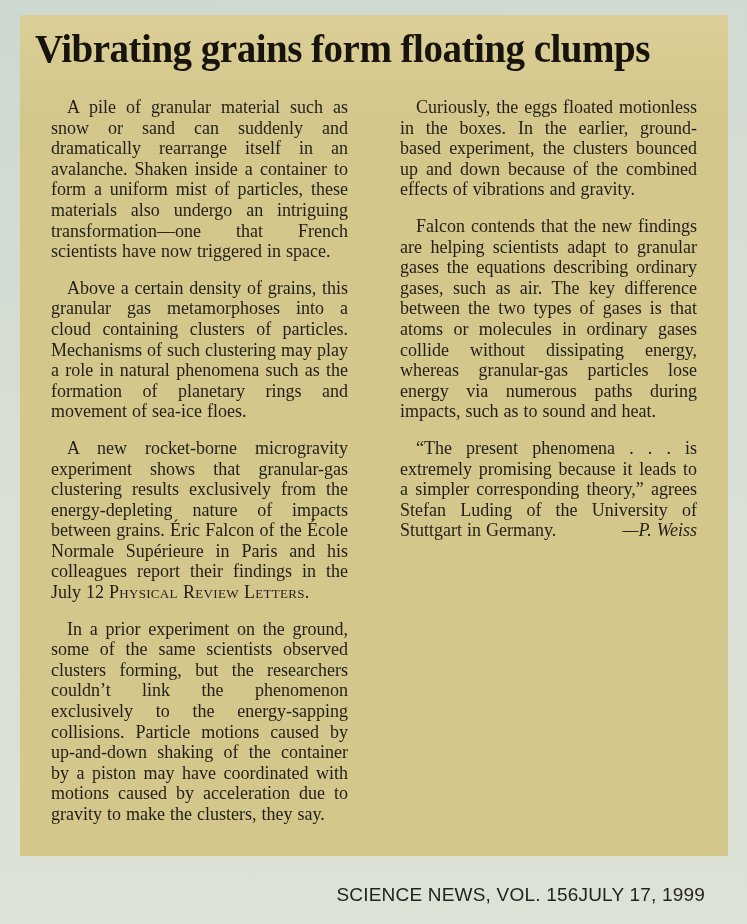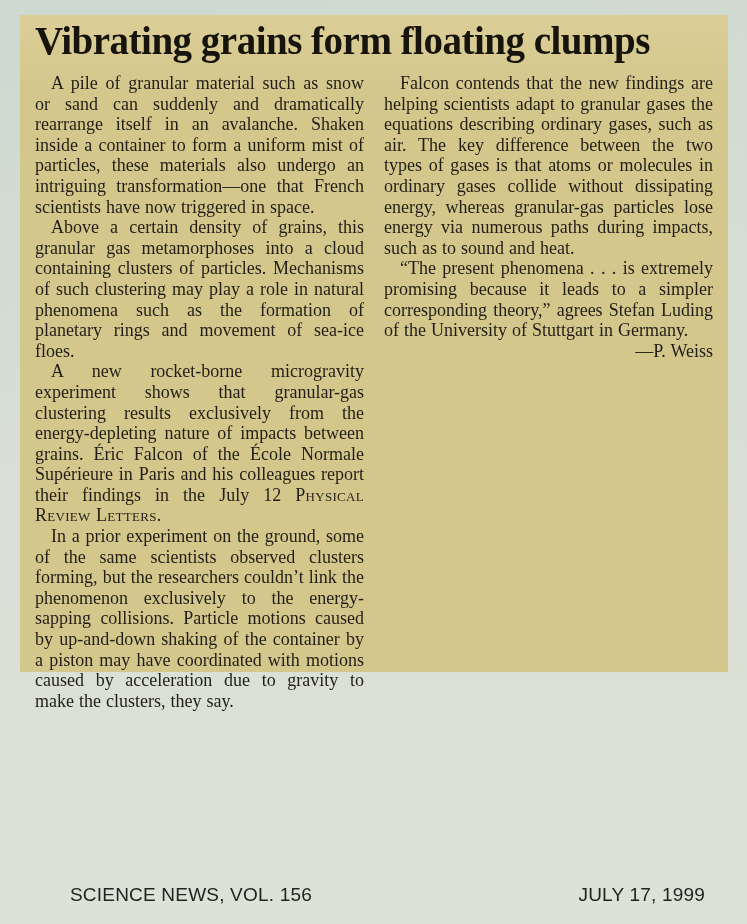--- a/index.html
+++ b/index.html
@@ -15,26 +15,26 @@
       linear-gradient(0deg, #dde2d6, #d4dcd2);
     overflow: hidden;
     font-family: "Liberation Serif", serif;
   }
 
   .article-block {
     position: absolute;
     left: 20px;
     top: 15px;
     width: 708px;
-    height: 657px;
+    height: 841px;
     background:
       linear-gradient(180deg, rgba(224,212,160,0.55), rgba(0,0,0,0) 12%),
       #d4c78c;
     box-sizing: border-box;
-    padding: 0 15px 0 15px;
+    padding: 8px 15px 0 15px;
   }
 
   .article-title {
     margin: 4px 0 10px 0;
     font-family: "Liberation Serif", serif;
     font-weight: bold;
     font-size: 39px;
     line-height: 44px;
     letter-spacing: -0.5px;
     color: #17130d;
@@ -48,46 +48,47 @@
   .col {
     flex: 1 1 0;
     text-align: justify;
     font-size: 18px;
     line-height: 20.6px;
     color: #221e17;
     word-spacing: 0.5px;
   }
 
   .col p {
-    margin: 0;
+    margin: 16px;
     text-indent: 16px;
   }
   .col p.no-indent {
     text-indent: 0;
   }
 
   .seg-smallcaps {
     font-variant: small-caps;
     letter-spacing: 0.3px;
   }
 
   .seg-byline {
     float: right;
+    font-style: italic;
   }
 
   .page-footer {
     position: absolute;
     left: 0;
     bottom: 0;
     width: 747px;
     height: 52px;
     box-sizing: border-box;
     padding: 12px 42px 0 70px;
     display: flex;
-    justify-content: space-between;
+    justify-content: flex-end;
     align-items: flex-start;
     font-family: "Liberation Sans", sans-serif;
     font-size: 19px;
     color: #24241f;
     letter-spacing: 0.2px;
   }
 </style>
 </head>
 <body>
 
@@ -95,20 +96,21 @@
   <h1 class="article-title">Vibrating grains form floating clumps</h1>
 
   <div class="columns">
     <div class="col">
         <p><span>A pile of granular material such as snow or sand can suddenly and dramatically rearrange itself in an avalanche. Shaken inside a container to form a uniform mist of particles, these materials also undergo an intriguing transformation—one that French scientists have now triggered in space.</span></p>
         <p><span>Above a certain density of grains, this granular gas metamorphoses into a cloud containing clusters of particles. Mechanisms of such clustering may play a role in natural phenomena such as the formation of planetary rings and movement of sea-ice floes.</span></p>
         <p><span>A new rocket-borne microgravity experiment shows that granular-gas clustering results exclusively from the energy-depleting nature of impacts between grains. Éric Falcon of the École Normale Supérieure in Paris and his colleagues report their findings in the July 12 </span><span class="seg-smallcaps">Physical Review Letters</span><span>.</span></p>
         <p><span>In a prior experiment on the ground, some of the same scientists observed clusters forming, but the researchers couldn’t link the phenomenon exclusively to the energy-sapping collisions. Particle motions caused by up-and-down shaking of the container by a piston may have coordinated with motions caused by acceleration due to gravity to make the clusters, they say.</span></p>
       </div>
     <div class="col">
+        <p><span>Curiously, the eggs floated motionless in the boxes. In the earlier, ground-based experiment, the clusters bounced up and down because of the combined effects of vibrations and gravity.</span></p>
         <p><span>Falcon contends that the new findings are helping scientists adapt to granular gases the equations describing ordinary gases, such as air. The key difference between the two types of gases is that atoms or molecules in ordinary gases collide without dissipating energy, whereas granular-gas particles lose energy via numerous paths during impacts, such as to sound and heat.</span></p>
         <p><span>“The present phenomena . . . is extremely promising because it leads to a simpler corresponding theory,” agrees Stefan Luding of the University of Stuttgart in Germany. </span><span class="seg-byline">—P. Weiss</span></p>
       </div>
   </div>
 </div>
 
 <div class="page-footer">
   <span>SCIENCE NEWS, VOL. 156</span>
   <span>JULY 17, 1999</span>
 </div>

